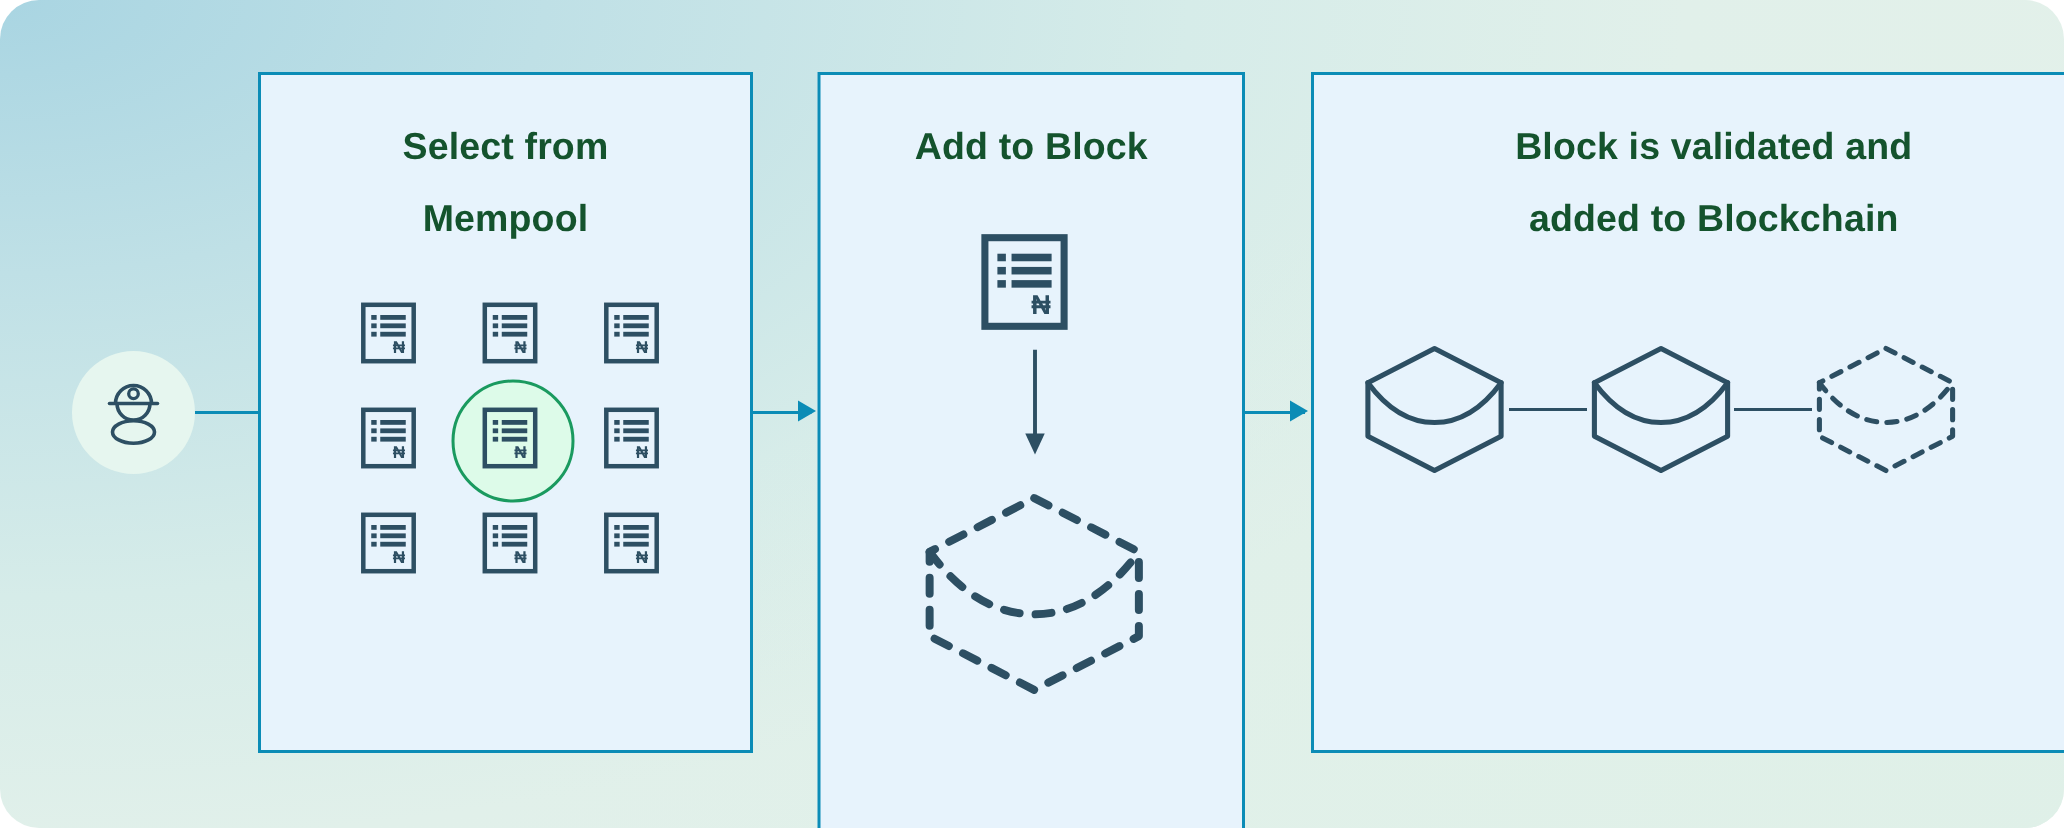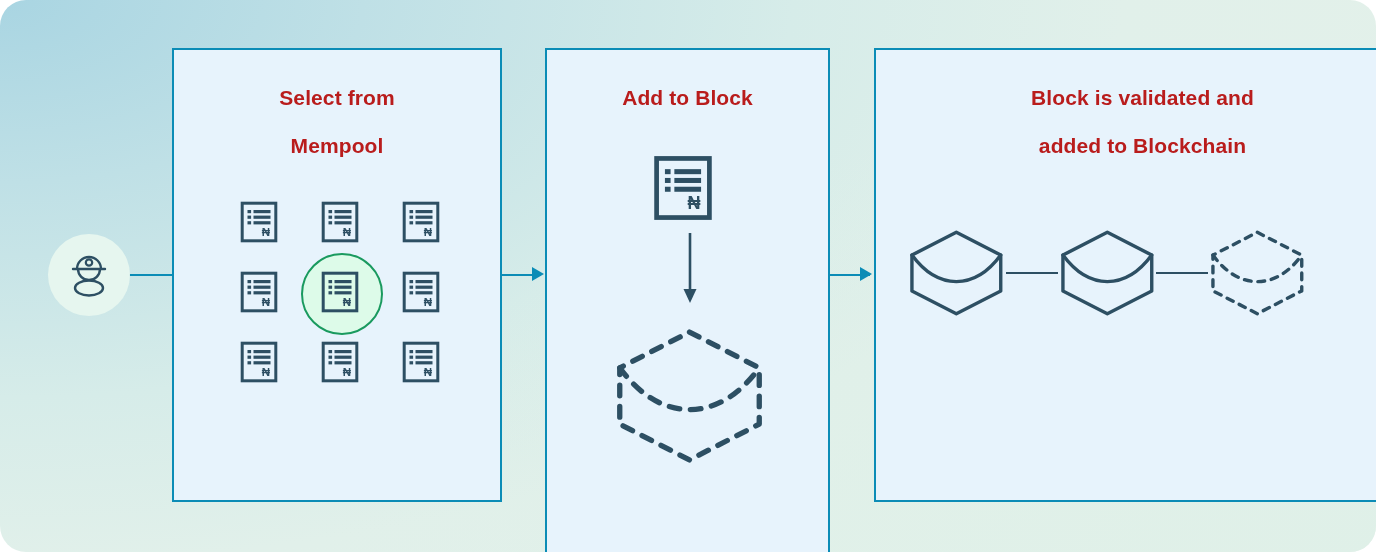--- a/index.html
+++ b/index.html
@@ -41,22 +41,22 @@
   #panel-1 { left: 172px; top: 48px; width: 330px; height: 454px; }
   #panel-2 { left: 545px; top: 48px; width: 285px; height: 538px; }
   #panel-3 { left: 874px; top: 48px; width: 537px; height: 454px; }
 
   .panel-title {
     position: absolute;
     left: 0;
     right: 0;
     top: 24px;
     text-align: center;
-    color: #b91c1c;
-    font-size: 21px;
+    color: #14532d;
+    font-size: 25px;
     font-weight: bold;
     line-height: 48px;
     letter-spacing: 0.1px;
     white-space: pre-line;
   }
 
   
   #avatar {
     position: absolute;
     left: 48px;

